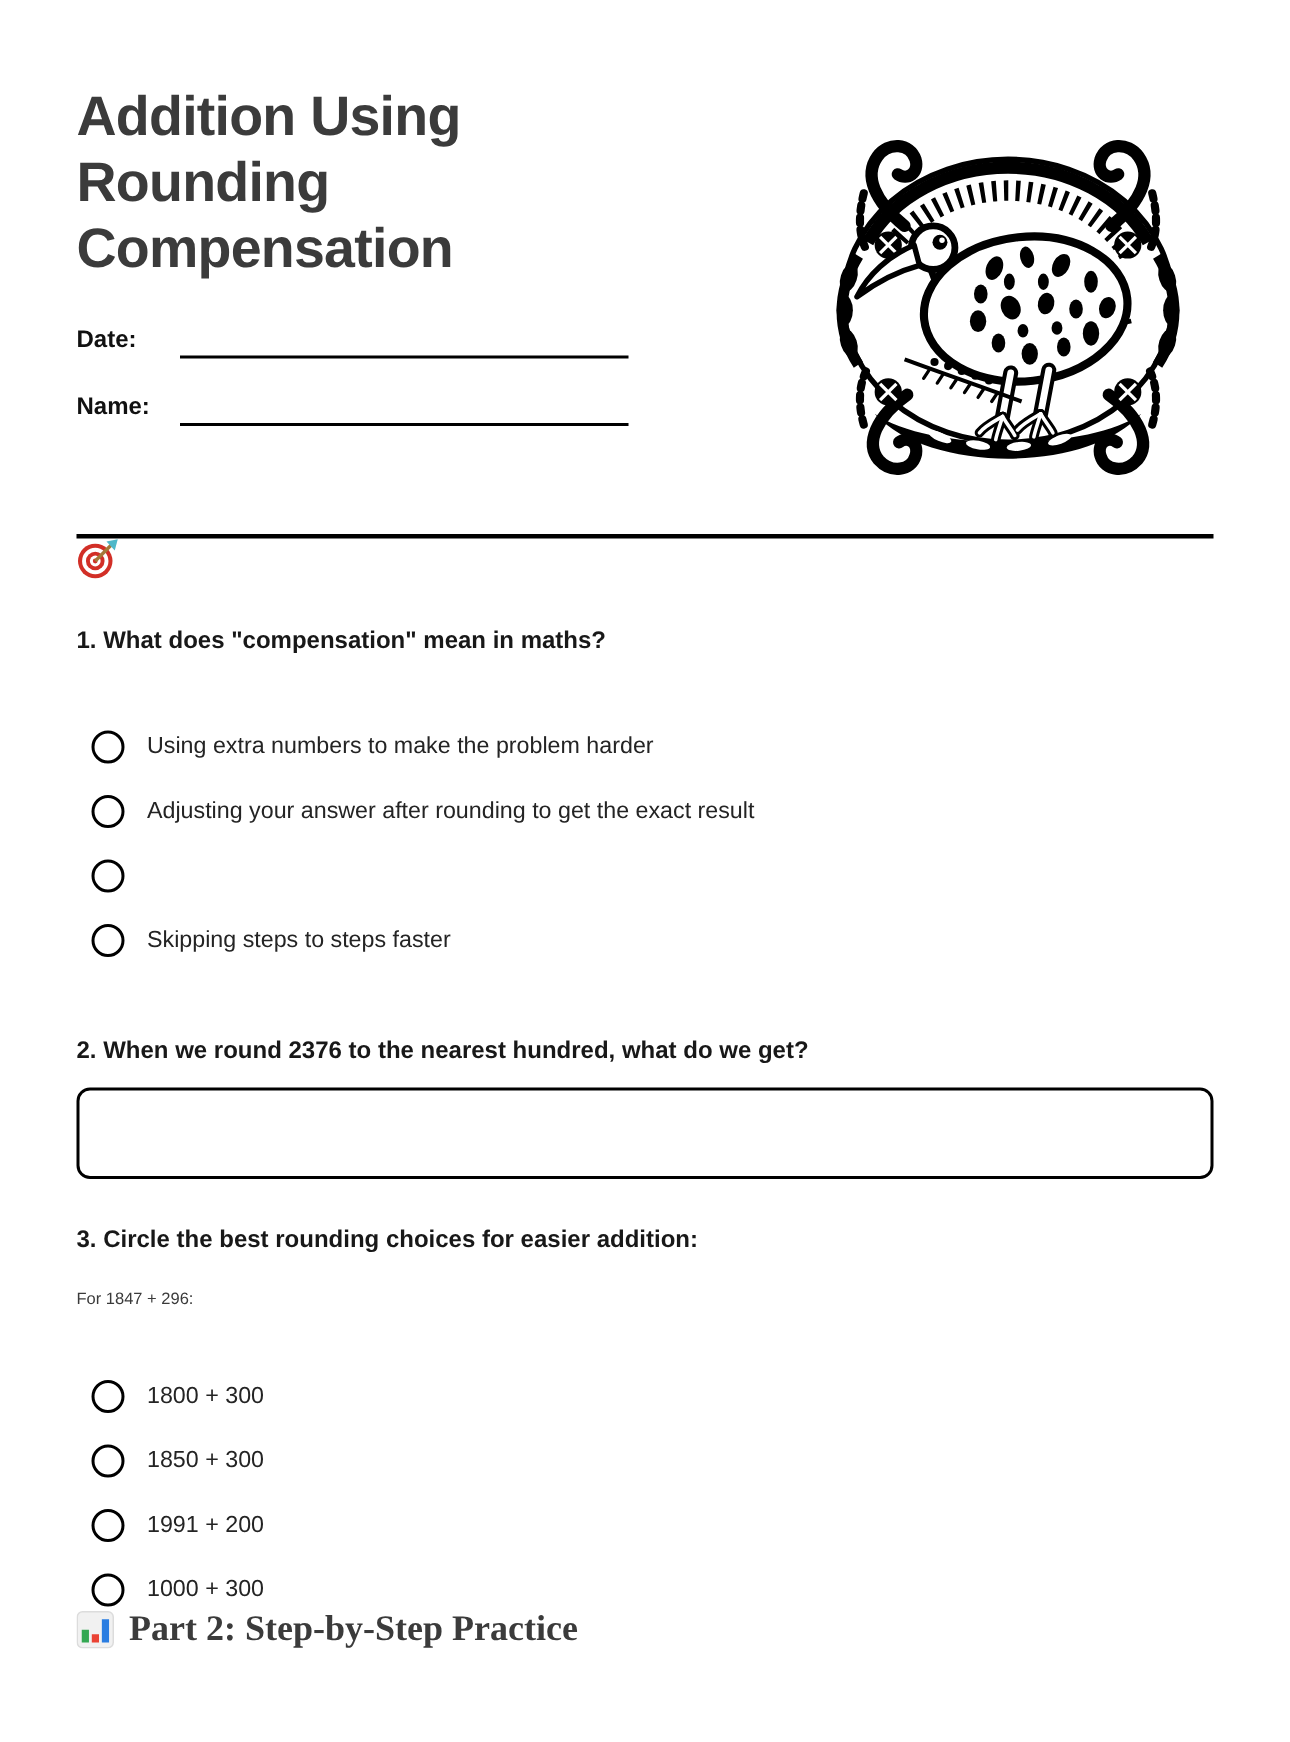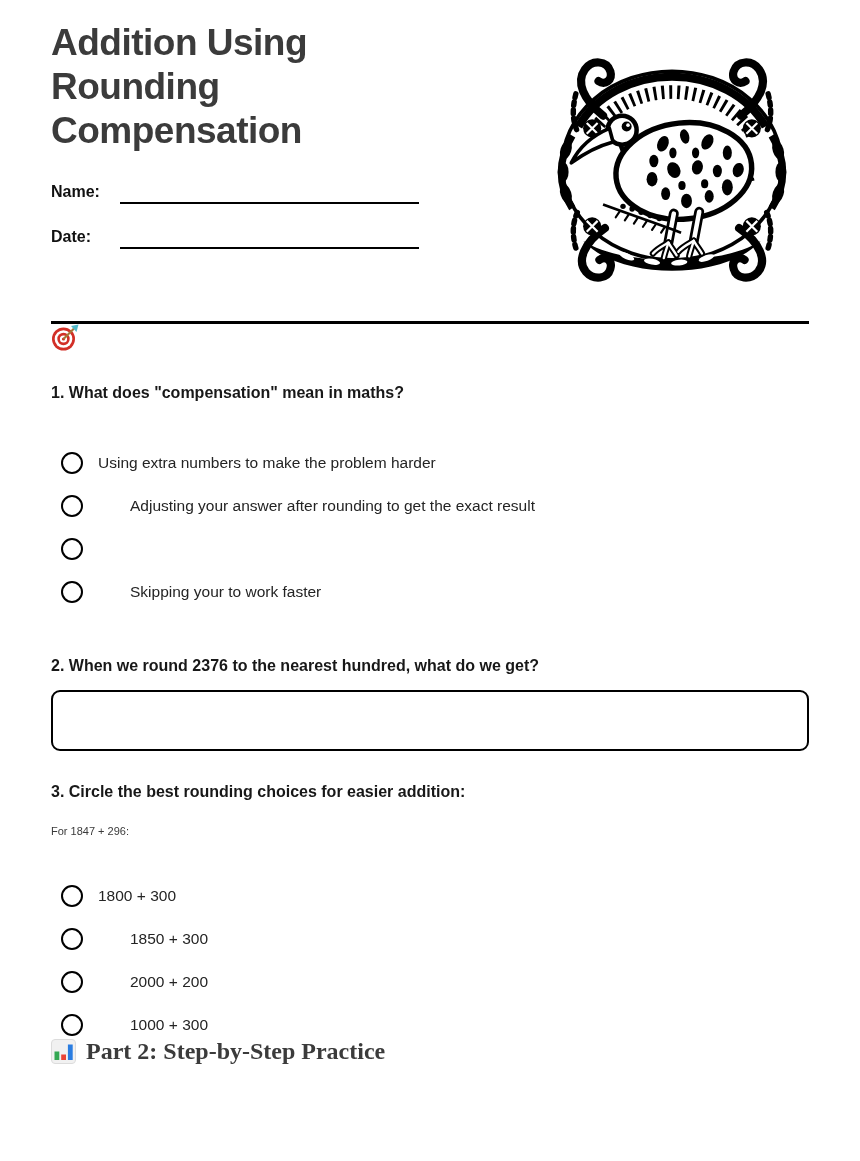--- a/index.html
+++ b/index.html
@@ -7,21 +7,21 @@
   body {
     width: 860px; height: 1161px;
     background: #ffffff;
     overflow: hidden;
     font-family: "Liberation Sans", sans-serif;
     color: #1f1f1f;
   }
   .page { padding: 0 51px; }
 
   
-  .header { display: flex; justify-content: space-between; align-items: flex-start; padding-top: 21px; }
+  .header { display: flex; justify-content: space-between; align-items: flex-start; padding-top: 56px; }
   .header-left { width: 380px; }
   h1.title {
     margin: 0; font-size: 37px; line-height: 44px; font-weight: 700;
     color: #3b3b3b; letter-spacing: -0.5px; width: 350px;
   }
   .fields { margin-top: 29px; width: 368px; }
   .field-row { display: flex; align-items: flex-start; }
   .field-row + .field-row { margin-top: 23px; }
   .field-label { font-weight: 700; font-size: 16px; color: #111; width: 69px; padding-top: 1px; }
   .field-line { flex: 1; height: 22px; border-bottom: 2px solid #000; }
@@ -45,21 +45,21 @@
   .question {
     font-weight: 700; font-size: 16px; line-height: 22px; color: #181818;
   }
   .q1 { margin-top: 30px; }
   .q2 { margin-top: 52px; }
   .q3 { margin-top: 30px; }
   .context-line { margin-top: 22px; font-size: 11px; color: #3a3a3a; }
 
   .options { margin-top: 48px; margin-left: 10px; }
   .option-row { display: flex; align-items: center; height: 22px; }
-  .option-row + .option-row { margin-top: 21px; gap: 32px; }
+  .option-row + .option-row { margin-top: 21px; }
   .radio {
     width: 22px; height: 22px; border-radius: 50%;
     border: 2.6px solid #000; background: #fff; flex: none;
     cursor: pointer;
   }
   .option-label { margin-left: 15px; font-size: 15.5px; color: #242424; }
 
   .answer-box {
     margin-top: 13px; width: 100%; height: 61px;
     border: 2px solid #000; border-radius: 9px; background: #fff;
@@ -69,25 +69,25 @@
 <body>
 
 <div class="page">
 
   <div class="header">
     <div class="header-left">
       <h1 class="title">Addition Using Rounding Compensation</h1>
 
       <div class="fields">
         <div class="field-row">
-          <span class="field-label">Name:</span>
+          <span class="field-label">Date:</span>
           <span class="field-line"></span>
         </div>
         <div class="field-row">
-          <span class="field-label">Date:</span>
+          <span class="field-label">Name:</span>
           <span class="field-line"></span>
         </div>
       </div>
     </div>
 
     <svg class="emblem" viewBox="0 0 300 280" xmlns="http://www.w3.org/2000/svg">
 
       <ellipse cx="150" cy="145" rx="121" ry="104" fill="none" stroke="#000" stroke-width="4"></ellipse>
 
       <path d="M 47,102 A 114 96 0 0 1 253,102" fill="none" stroke="#000" stroke-width="9"></path>
@@ -241,41 +241,41 @@
     </div>
     <div class="option-row">
       <span class="radio"></span>
       <span class="option-label">Adjusting your answer after rounding to get the exact result</span>
     </div>
     <div class="option-row">
       <span class="radio"></span>
     </div>
     <div class="option-row">
       <span class="radio"></span>
-      <span class="option-label">Skipping your to work faster</span>
+      <span class="option-label">Skipping steps to steps faster</span>
     </div>
   </div>
 
   <div class="question q2">2. When we round 2376 to the nearest hundred, what do we get?</div>
   <div class="answer-box"></div>
 
   <div class="question q3">3. Circle the best rounding choices for easier addition:</div>
   <div class="context-line">For 1847 + 296:</div>
   <div class="options">
     <div class="option-row">
       <span class="radio"></span>
       <span class="option-label">1800 + 300</span>
     </div>
     <div class="option-row">
       <span class="radio"></span>
       <span class="option-label">1850 + 300</span>
     </div>
     <div class="option-row">
       <span class="radio"></span>
-      <span class="option-label">2000 + 200</span>
+      <span class="option-label">1991 + 200</span>
     </div>
     <div class="option-row">
       <span class="radio"></span>
       <span class="option-label">1000 + 300</span>
     </div>
   </div>
 
   <h2 class="section-heading part2-heading">
     <span class="section-icon">
       <svg width="25" height="25" viewBox="0 0 25 25" xmlns="http://www.w3.org/2000/svg">

